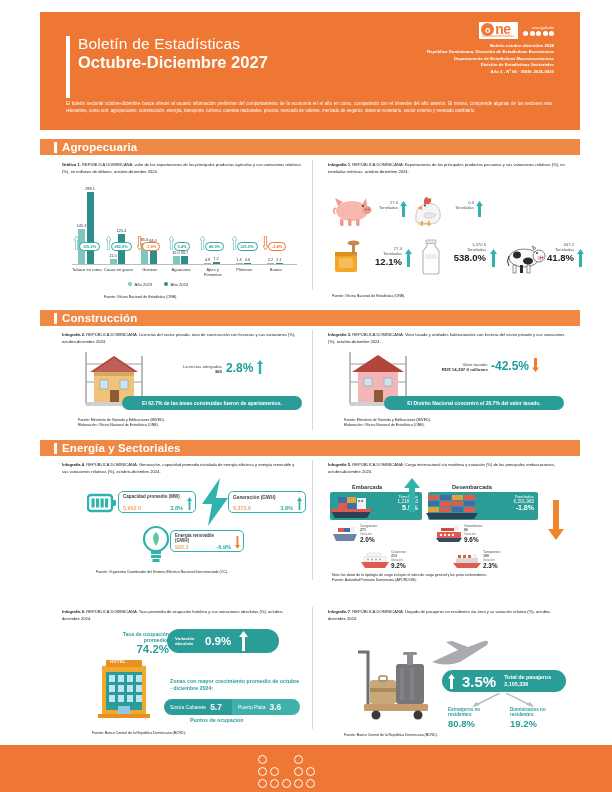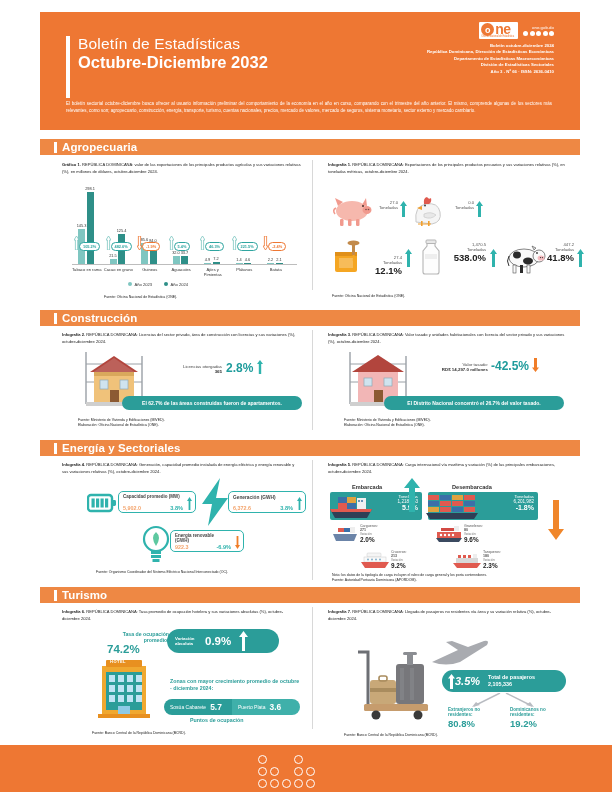--- a/index.html
+++ b/index.html
@@ -115,21 +115,21 @@
 </style>
 </head>
 <body>
 
 <div class="page">
 
   <div class="header">
     <div class="hdr-bar"></div>
     <div class="hdr-left">
       <div class="hdr-title1">Boletín de Estadísticas</div>
-      <div class="hdr-title3">Octubre-Diciembre 2032</div>
+      <div class="hdr-title3">Octubre-Diciembre 2027</div>
     </div>
     <div class="hdr-desc">El boletín sectorial octubre-diciembre busca ofrecer al usuario información preliminar del comportamiento de la economía en el año en curso, comparando con el trimestre del año anterior. El mismo, comprende algunas de los sectores más relevantes, como son; agropecuario, construcción, energía, transporte, turismo, cuentas nacionales, precios, mercado de valores, mercado de seguros, sistema monetario, sector externo y mercado cambiario.</div>
 
     <div class="logo-wrap">
       <div class="logo-row">
         <div class="logo-box">
           <div>
             <div style="display:flex;align-items:center;">
               <span class="logo-circ">o</span>
               <span class="logo-ne">ne</span>
@@ -319,21 +319,21 @@
 
   <div class="icoCell" style="left:330px; top:238px; width:90px; height:44px;">
     <svg width="36" height="34" viewBox="0 0 36 34" style="position:absolute;left:0;top:2px;">
       <rect x="5" y="12" width="22" height="20" rx="2" fill="#f5a623"></rect>
       <rect x="5" y="12" width="22" height="4" fill="#e0901a"></rect>
       <rect x="9" y="18" width="14" height="10" fill="#fff" opacity=".25"></rect>
       <rect x="22" y="3" width="3" height="12" fill="#c28a4b"></rect>
       <ellipse cx="23.5" cy="3" rx="6" ry="2.5" fill="#c28a4b"></ellipse>
       <path d="M23.5 15 q1 4 0 6" stroke="#f5a623" stroke-width="2" fill="none"></path>
     </svg>
-    <div style="position:absolute; left:36px; top:17px; width:36px;">
+    <div style="position:absolute; left:36px; top:8px; width:36px;">
       <div class="tonnum">27.4</div>
       <div class="tonnum">Toneladas</div>
       <div class="pctnum">12.1%</div>
     </div>
     <svg width="7" height="18" viewBox="0 0 7 18" style="position:absolute;left:75px;top:11px;">
       <path d="M3.5 0 L7 5 H5 V18 H2 V5 H0 Z" fill="#2fb3ad"></path>
     </svg>
   </div>
 
   <div class="icoCell" style="left:418px; top:238px; width:94px; height:44px;">
@@ -652,36 +652,32 @@
       <div style="font-size:3.6px;color:#555;">Tanqueros:</div>
       <div style="font-size:3.6px;color:#555;font-weight:700;">180</div>
       <div style="font-size:2.8px;color:#777;">Variación:</div>
       <div style="font-size:6.4px;font-weight:700;color:#222;">2.3%</div>
     </div>
   </div>
 
   <div class="src" style="position:absolute; left:332px; top:573px; width:230px;">Nota: los datos de la tipología de carga incluyen el rubro de carga general y los porta contenedores.</div>
   <div class="src" style="position:absolute; left:332px; top:578px;">Fuente: Autoridad Portuaria Dominicana (APORDOM).</div>
 
-  <div class="sect" style="top:587px;">
-    <div class="tick"></div>
-    <div class="label">Turismo</div>
-  </div>
   <div class="divider" style="left:312px; top:607px; height:122px;"></div>
 
   <div class="panel" style="left:62px; top:609px; width:238px;">
     <div class="cap">
       <b>Infografía 6.</b>
       <span>REPÚBLICA DOMINICANA: Tasa promedio de ocupación hotelera y sus variaciones absolutas (%), octubre-diciembre 2024.</span>
     </div>
   </div>
 
   <div style="position:absolute;left:107px;top:631px;width:62px;height:22px;background:#fff;">
     <div style="font-size:5.2px;font-weight:700;color:#2b9d99;line-height:6px;text-align:right;">Tasa de ocupación promedio:</div>
-    <div style="font-size:11.5px;font-weight:700;color:#2b9d99;line-height:12px;">74.2%</div>
+    <div style="font-size:11.5px;font-weight:700;color:#2b9d99;text-align:right;line-height:12px;">74.2%</div>
   </div>
   <div class="tealcap" style="left:167px;top:629px;width:112px;height:24px;border-radius:12px;">
     <div style="margin-left:8px;font-size:4.4px;font-weight:700;line-height:5px;width:28px;">Variación absoluta</div>
     <div style="font-size:11.5px;font-weight:700;margin-left:2px;">0.9%</div>
     <svg width="9" height="20" viewBox="0 0 9 20" style="margin-left:8px;">
         <path d="M4.5 0 L9 6 H6 V20 H3 V6 H0 Z" fill="#fff"></path>
       </svg>
   </div>
 
   <svg width="68" height="62" viewBox="0 0 68 62" style="position:absolute;left:92px;top:658px;">
@@ -744,21 +740,21 @@
     <rect x="58" y="18" width="4" height="32" fill="#8b8d92" opacity=".5"></rect>
     <rect x="18" y="30" width="26" height="24" rx="3" fill="#c8a878"></rect>
     <rect x="18" y="38" width="26" height="4" fill="#a98c5e"></rect>
     <rect x="27" y="26" width="8" height="5" rx="2" fill="none" stroke="#a98c5e" stroke-width="1.6"></rect>
   </svg>
 
   <div class="tealcap" style="left:442px;top:670px;width:124px;height:22px;border-radius:11px;">
     <svg width="7" height="15" viewBox="0 0 7 15" style="margin-left:6px;">
         <path d="M3.5 0 L7 4.5 H5 V15 H2 V4.5 H0 Z" fill="#fff"></path>
       </svg>
-    <span style="font-size:11px;font-weight:700;margin-left:0;font-style:italic;">3.5%</span>
+    <span style="font-size:15px;font-weight:700;margin-left:7px;">3.5%</span>
     <span style="margin-left:8px;line-height:7px;">
       <span style="display:block;font-size:5.4px;font-weight:700;">Total de pasajeros</span>
       <span style="display:block;font-size:5.4px;font-weight:700;">2,105,336</span>
     </span>
   </div>
 
   <svg width="96" height="14" viewBox="0 0 96 14" style="position:absolute;left:456px;top:693px;">
     <path d="M44 0 L18 13" stroke="#b9bcc2" stroke-width="1.5" fill="none"></path>
     <path d="M20 9 L16 14 L24 12 Z" fill="#b9bcc2"></path>
     <path d="M50 0 L76 13" stroke="#b9bcc2" stroke-width="1.5" fill="none"></path>

